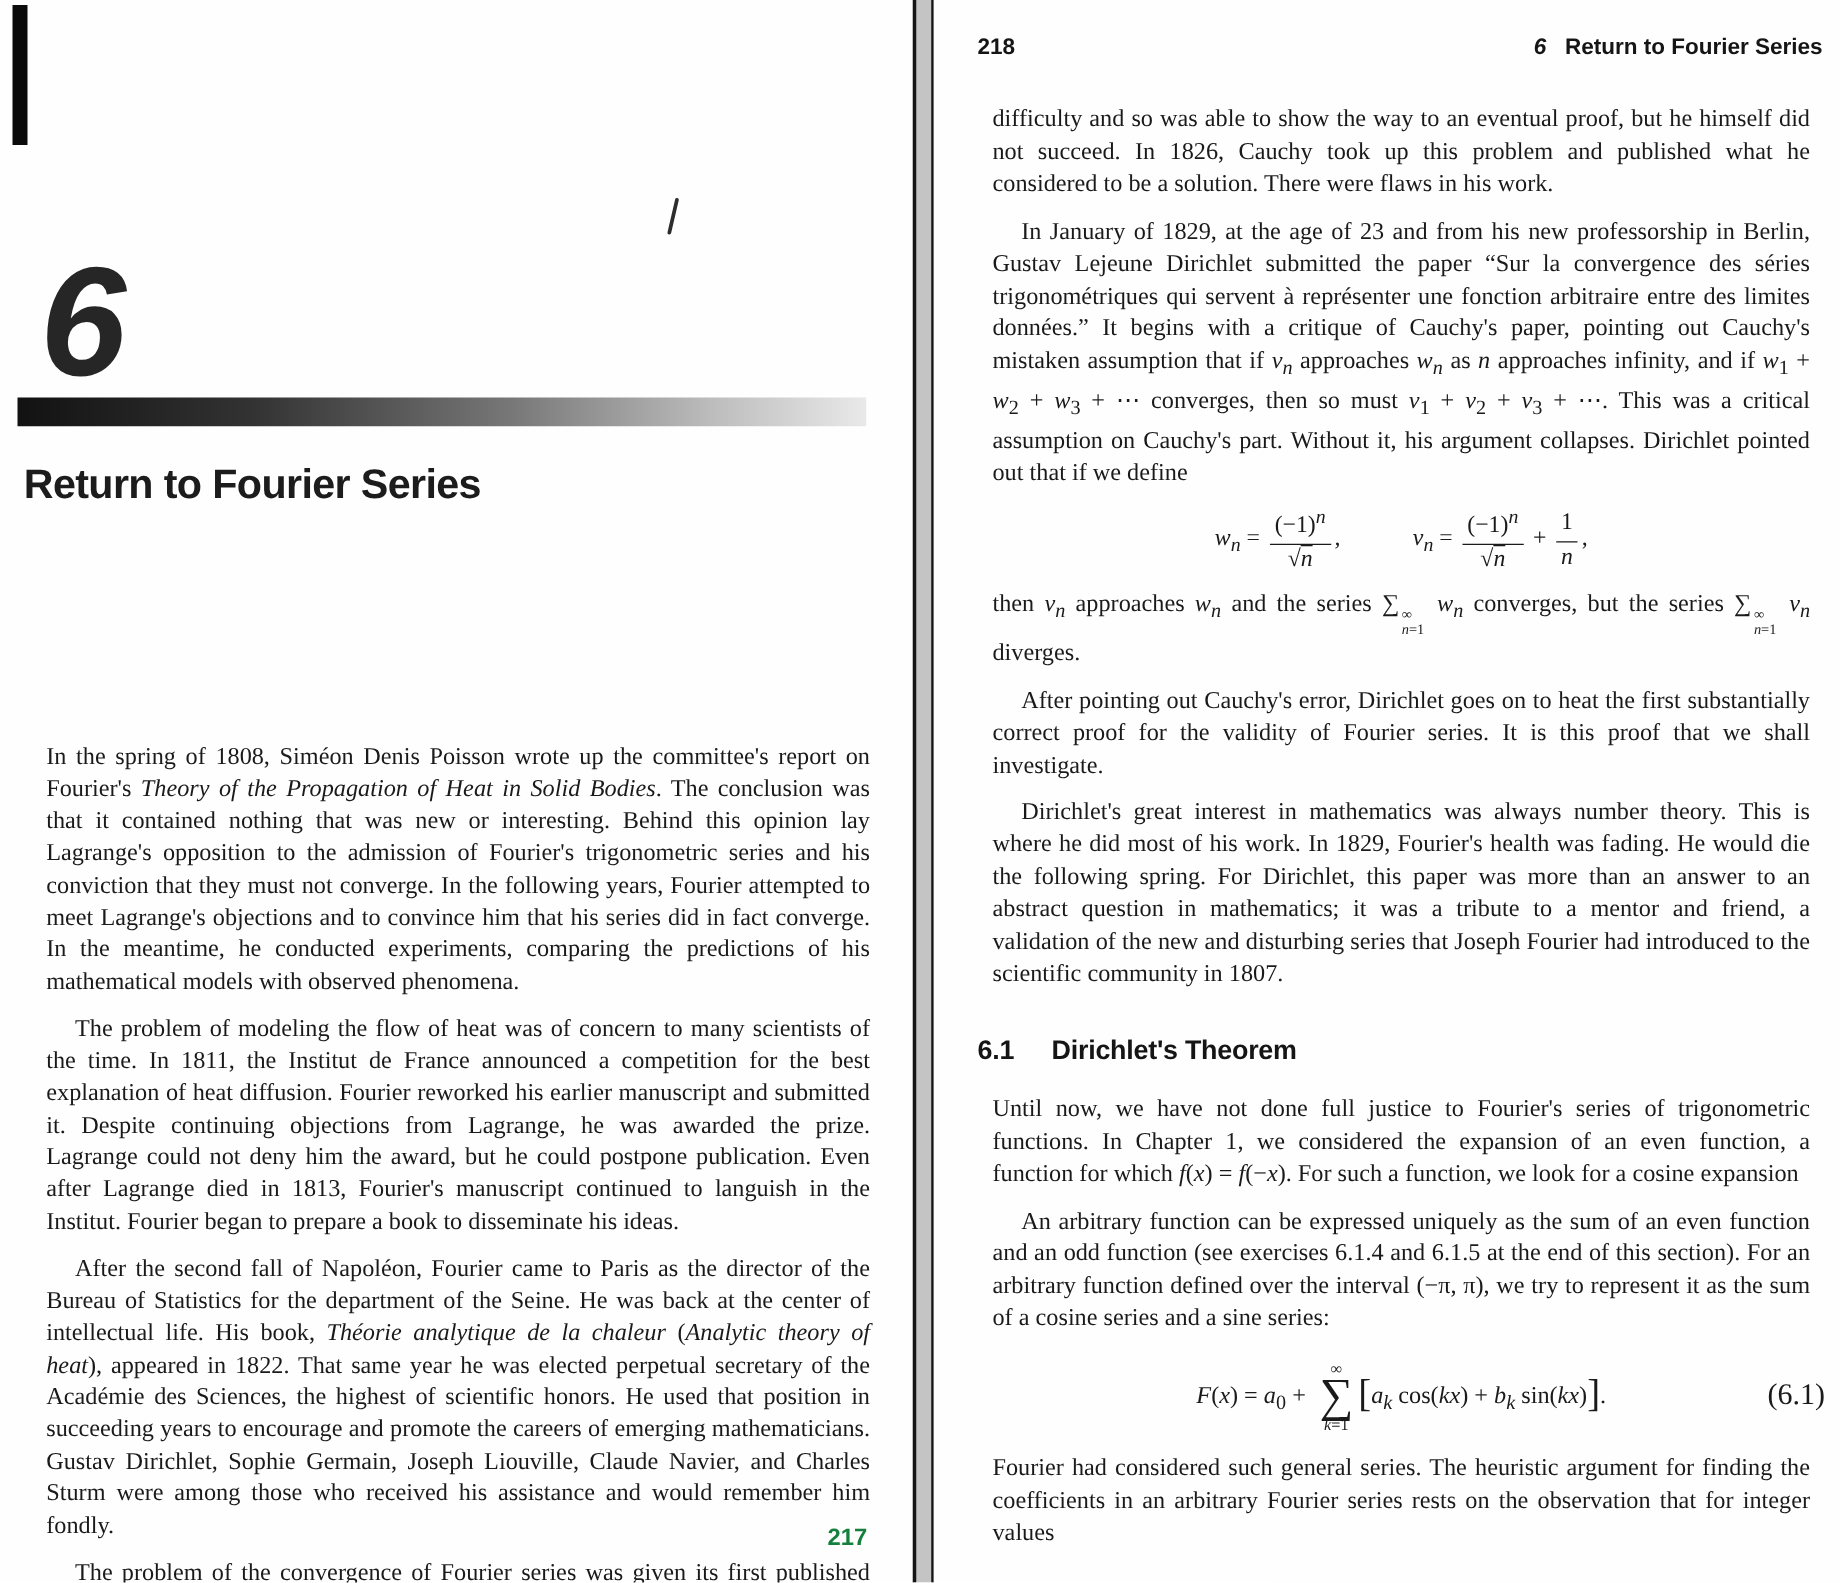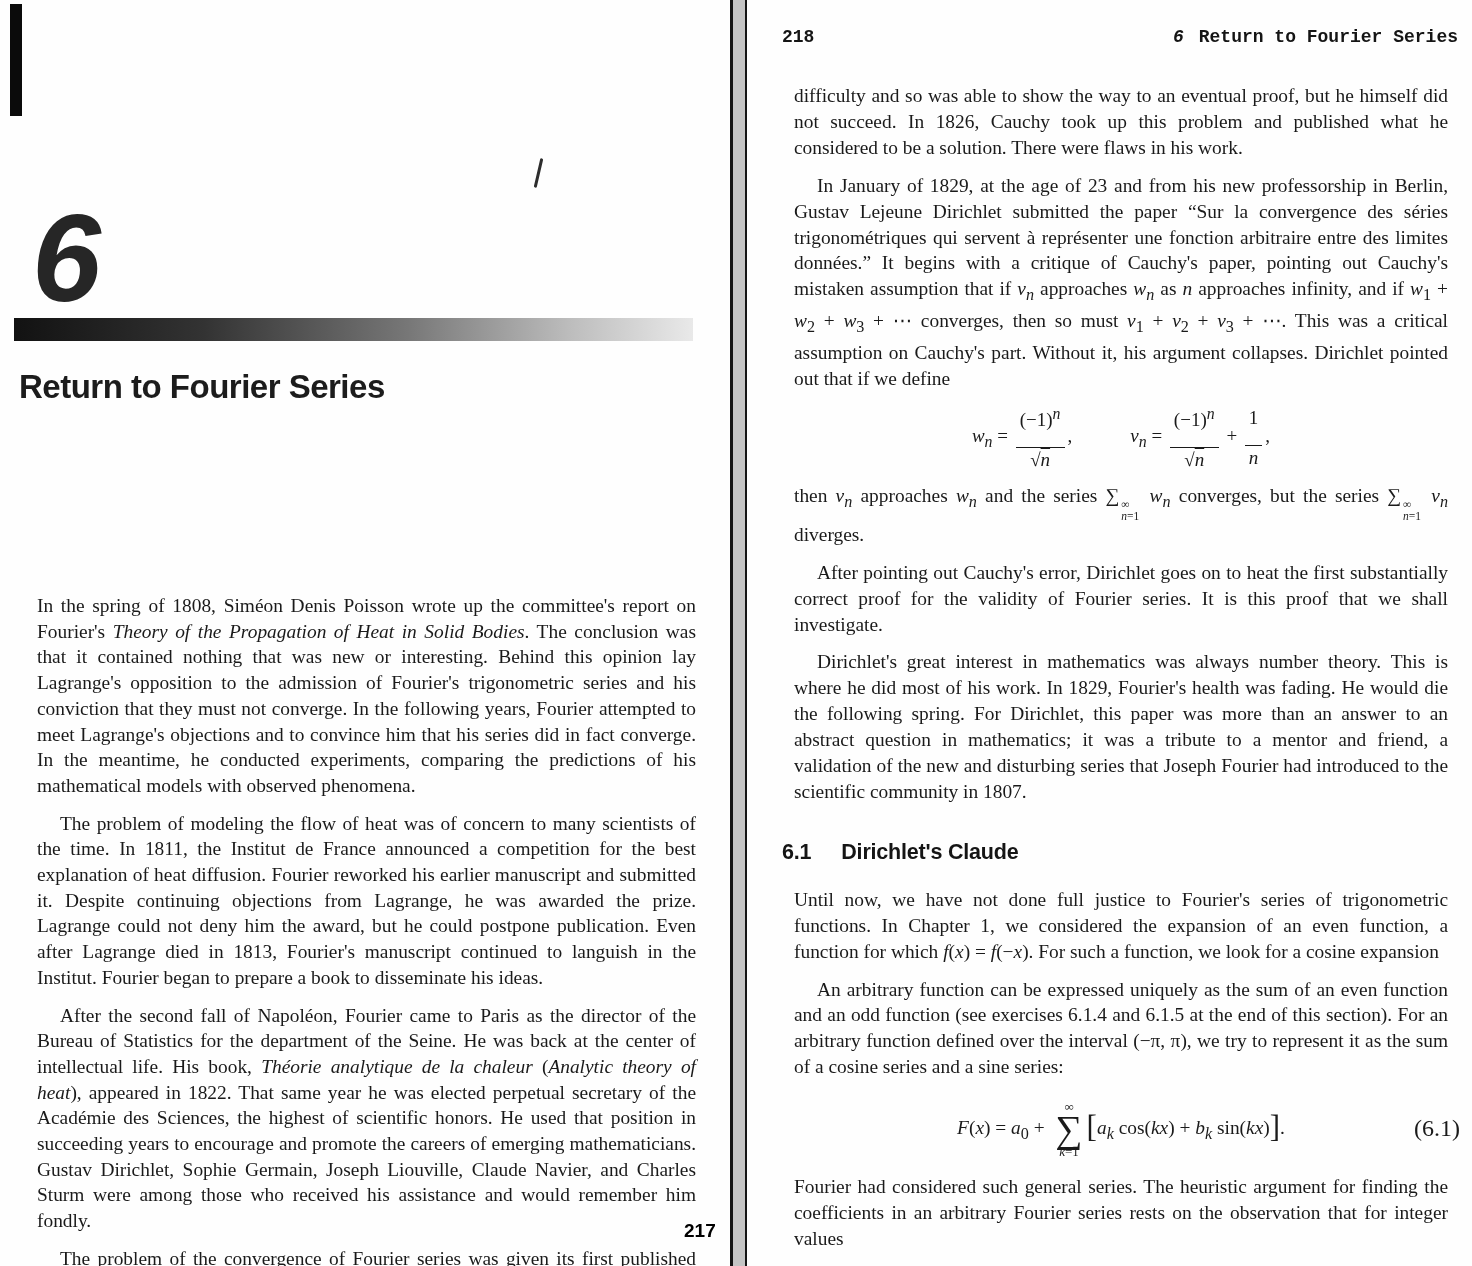--- a/index.html
+++ b/index.html
@@ -32,29 +32,29 @@
   .chapter-title{
     position:absolute;left:19px;top:368px;margin:0;
     font-family:"Liberation Sans", sans-serif;font-weight:bold;
     font-size:33px;letter-spacing:-0.5px;color:#1c1c1c;white-space:nowrap;
   }
   .body-left{
     position:absolute;left:25px;top:581px;width:683px;
     font-size:19.4px;line-height:25.7px;text-align:justify;
   }
   .pagenum-left{
-    position:absolute;left:684px;top:1220px;
-    font-family:"Liberation Sans", sans-serif;font-weight:bold;font-size:19px;color:#000000;
+    position:absolute;left:662px;top:1220px;
+    font-family:"Liberation Sans", sans-serif;font-weight:bold;font-size:19px;color:#15803d;
   }
 
   
   .running-head{
     position:absolute;left:35px;top:27px;width:676px;
     display:flex;justify-content:space-between;align-items:baseline;
-    font-family:Liberation Mono, monospace;font-weight:bold;font-size:18px;color:#151515;
+    font-family:Liberation Sans, sans-serif;font-weight:bold;font-size:18px;color:#151515;
   }
   .rh-title i{font-style:italic;margin-right:15px;}
   .body-right{
     position:absolute;left:35px;top:71px;width:678px;
     font-size:19.4px;line-height:25.9px;text-align:justify;
   }
 
   
   .para{margin:12px;}
   .ind{text-indent:23px;}
@@ -65,21 +65,21 @@
   .eq-wrap{position:relative;margin:20px 0 16px;text-align:center;text-indent:0;}
   .eq-label{position:absolute;right:0;top:50%;transform:translateY(-50%);font-size:24px;}
   .section-head{
     margin:35px 0 21px;font-family:"Liberation Sans", sans-serif;font-weight:bold;
     font-size:21.5px;color:#151515;letter-spacing:-0.2px;text-align:left;text-indent:0;
   }
   .section-head .sec-num{margin-right:30px;}
 
   
   .frac{display:inline-block;vertical-align:middle;text-align:center;line-height:1.15;margin:0 3px;}
-  .fnum{display:block;border-bottom:1.5px solid #1a1a1a;padding:0 4px 16px;}
+  .fnum{display:block;border-bottom:1.5px solid #1a1a1a;padding:0 4px 4px;}
   .fden{display:block;padding-top:1px;}
   .sq{text-decoration:overline;}
   .eqgap{display:inline-block;width:58px;}
   .bsum{display:inline-flex;flex-direction:column;align-items:center;vertical-align:middle;line-height:1;margin:0 4px 0 6px;}
   .bs-top{font-size:13px;}
   .bs-sig{font-size:38px;line-height:0.85;}
   .bs-bot{font-size:13px;}
   .bigbr{font-size:31px;vertical-align:middle;position:relative;top:-2px;font-weight:400;}
   .ilim{display:inline-flex;flex-direction:column;line-height:1.05;font-size:11.5px;vertical-align:-6px;text-align:left;margin:0 2px;}
 </style>
@@ -122,21 +122,21 @@
       <p class="para">then <i>v</i><sub><i>n</i></sub> approaches <i>w</i><sub><i>n</i></sub> and the series ∑<span class="ilim">
             <span>∞</span>
             <span><i>n</i>=1</span>
           </span> <i>w</i><sub><i>n</i></sub> converges, but the series ∑<span class="ilim">
             <span>∞</span>
             <span><i>n</i>=1</span>
           </span> <i>v</i><sub><i>n</i></sub> diverges.</p>
       <p class="para ind">After pointing out Cauchy's error, Dirichlet goes on to heat the first substantially correct proof for the validity of Fourier series. It is this proof that we shall investigate.</p>
       <p class="para ind">Dirichlet's great interest in mathematics was always number theory. This is where he did most of his work. In 1829, Fourier's health was fading. He would die the following spring. For Dirichlet, this paper was more than an answer to an abstract question in mathematics; it was a tribute to a mentor and friend, a validation of the new and disturbing series that Joseph Fourier had introduced to the scientific community in 1807.</p>
 
-      <h2 class="section-head"><span class="sec-num">6.1</span><span>Dirichlet's Claude</span></h2>
+      <h2 class="section-head"><span class="sec-num">6.1</span><span>Dirichlet's Theorem</span></h2>
 
       <p class="para">Until now, we have not done full justice to Fourier's series of trigonometric functions. In Chapter 1, we considered the expansion of an even function, a function for which <i>f</i>(<i>x</i>) = <i>f</i>(−<i>x</i>). For such a function, we look for a cosine expansion</p>
 
 
 
 
       <p class="para ind">An arbitrary function can be expressed uniquely as the sum of an even function and an odd function (see exercises 6.1.4 and 6.1.5 at the end of this section). For an arbitrary function defined over the interval (−π, π), we try to represent it as the sum of a cosine series and a sine series:</p>
 
       <div class="eq-wrap">
         <span class="eq-body"><i>F</i>(<i>x</i>) = <i>a</i><sub>0</sub> + <span class="bsum">

